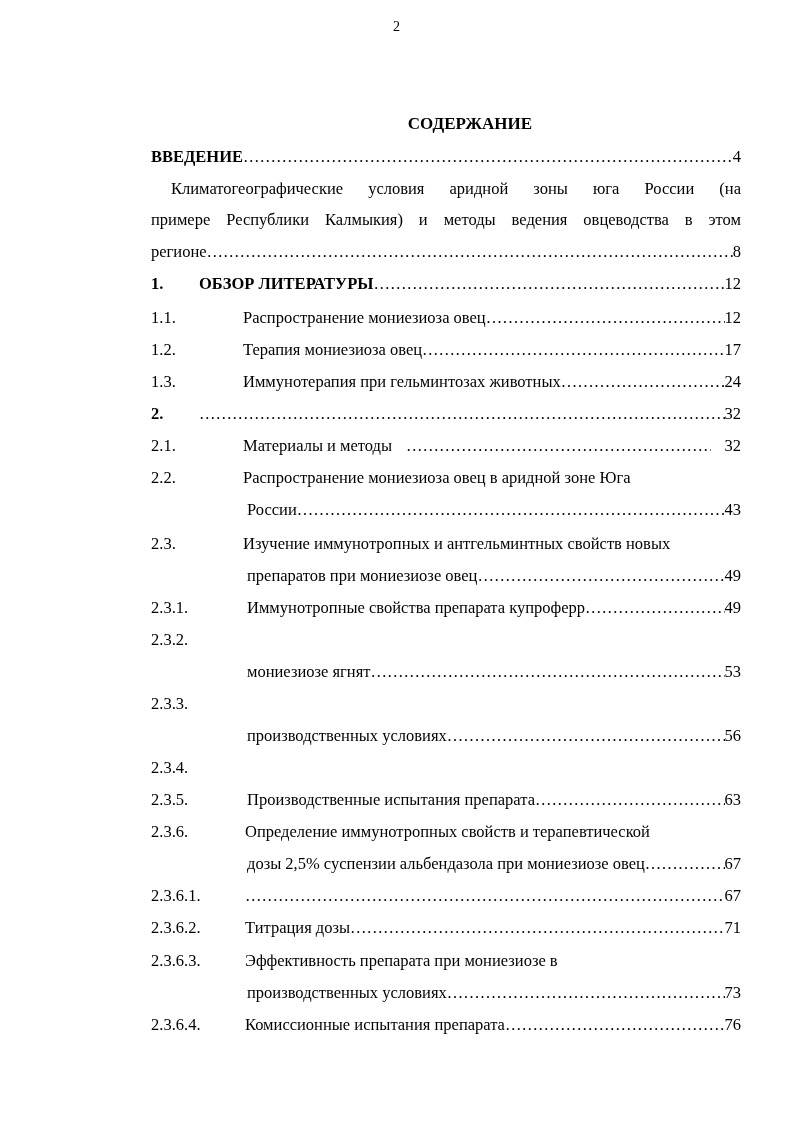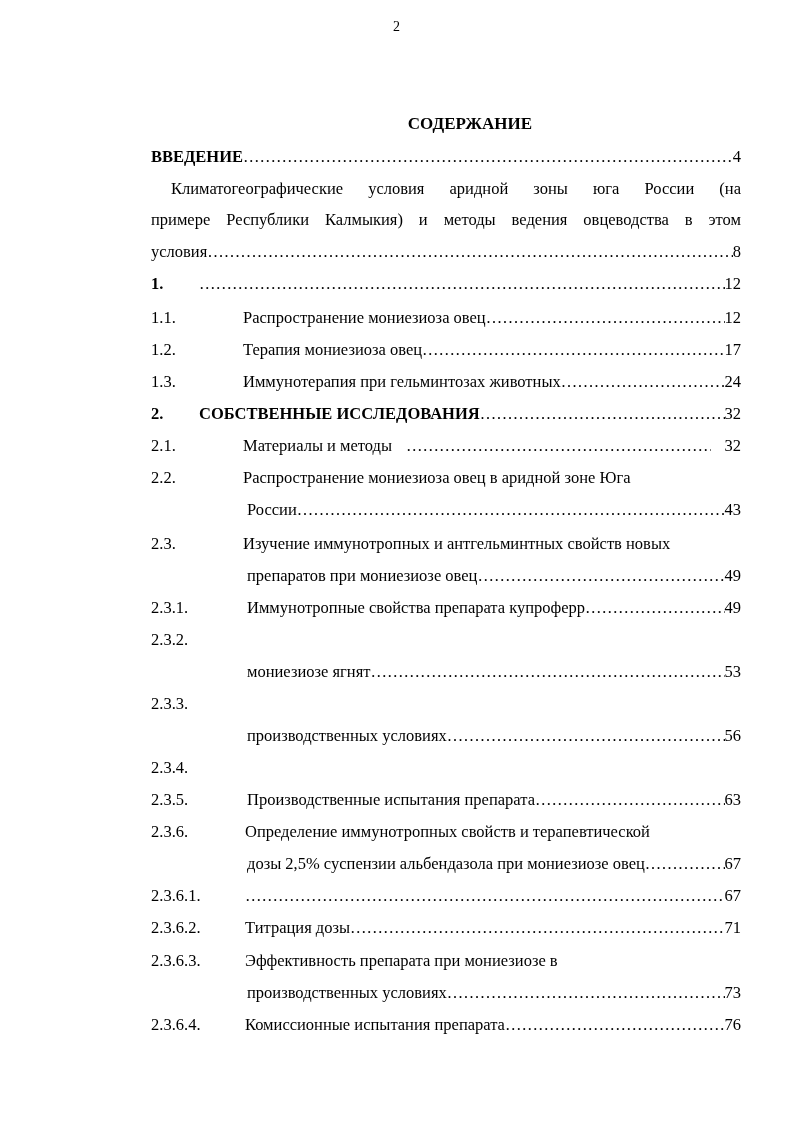--- a/index.html
+++ b/index.html
@@ -33,28 +33,29 @@
         <span class="lbl" style="display: block; text-align: justify; text-align-last: justify; white-space: normal;">Климатогеографические условия аридной зоны юга России (на</span>
       </div>
     </div>
     <div class="line" style="top: 209px;">
       <div class="txt" style="left: 0px; display: block;">
         <span class="lbl" style="display: block; text-align: justify; text-align-last: justify; white-space: normal;">примере    Республики Калмыкия) и методы ведения овцеводства в этом</span>
       </div>
     </div>
     <div class="line" style="top: 241px;">
       <div class="txt" style="left: 0px;">
-        <span class="lbl">условия  </span>
+        <span class="lbl">регионе  </span>
         <span class="dots" style="font-weight: normal;">………………………………………………………………………………………………………………………………………………………………………………………………………………………………………………………………………………………………………………………………</span>
         <span class="pg" style="font-weight: normal;">8</span>
       </div>
     </div>
     <div class="line bold" style="top: 273px;">
       <span class="num">1.</span>
       <div class="txt" style="left: 48px;">
+        <span class="lbl">ОБЗОР ЛИТЕРАТУРЫ</span>
         <span class="dots" style="font-weight: normal;">………………………………………………………………………………………………………………………………………………………………………………………………………………………………………………………………………………………………………………………………</span>
         <span class="pg" style="font-weight: normal;">12</span>
       </div>
     </div>
     <div class="line" style="top: 307px;">
       <span class="num">1.1.</span>
       <div class="txt" style="left: 92px;">
         <span class="lbl">Распространение мониезиоза овец</span>
         <span class="dots" style="font-weight: normal;">………………………………………………………………………………………………………………………………………………………………………………………………………………………………………………………………………………………………………………………………</span>
         <span class="pg" style="font-weight: normal;">12</span>
@@ -72,21 +73,20 @@
       <span class="num">1.3.</span>
       <div class="txt" style="left: 92px;">
         <span class="lbl">Иммунотерапия при гельминтозах животных</span>
         <span class="dots" style="font-weight: normal;">………………………………………………………………………………………………………………………………………………………………………………………………………………………………………………………………………………………………………………………………</span>
         <span class="pg" style="font-weight: normal;">24</span>
       </div>
     </div>
     <div class="line bold" style="top: 403px;">
       <span class="num">2.</span>
       <div class="txt" style="left: 48px;">
-        <span class="lbl">СОБСТВЕННЫЕ ИССЛЕДОВАНИЯ</span>
         <span class="dots" style="font-weight: normal;">………………………………………………………………………………………………………………………………………………………………………………………………………………………………………………………………………………………………………………………………</span>
         <span class="pg" style="font-weight: normal;">32</span>
       </div>
     </div>
     <div class="line" style="top: 435px;">
       <span class="num">2.1.</span>
       <div class="txt" style="left: 92px; gap: 14px;">
         <span class="lbl">Материалы и методы</span>
         <span class="dots" style="font-weight: normal;">………………………………………………………………………………………………………………………………………………………………………………………………………………………………………………………………………………………………………………………………</span>
         <span class="pg" style="font-weight: normal;">32</span>

